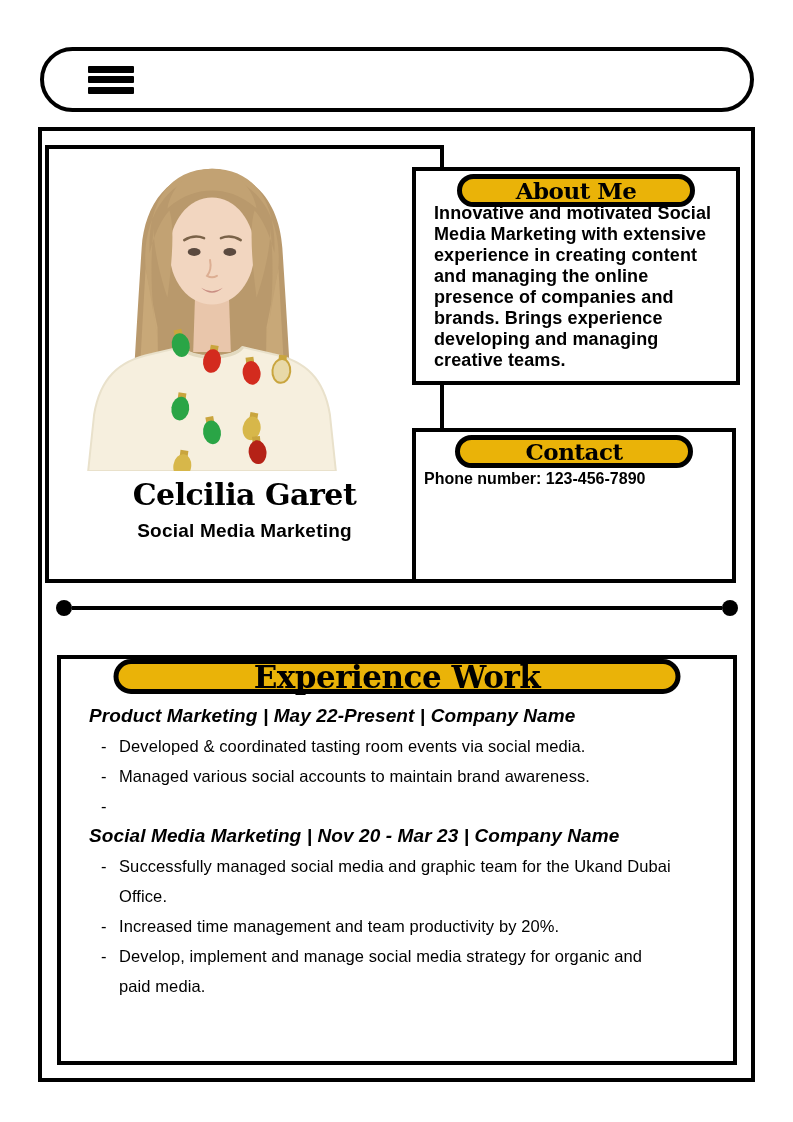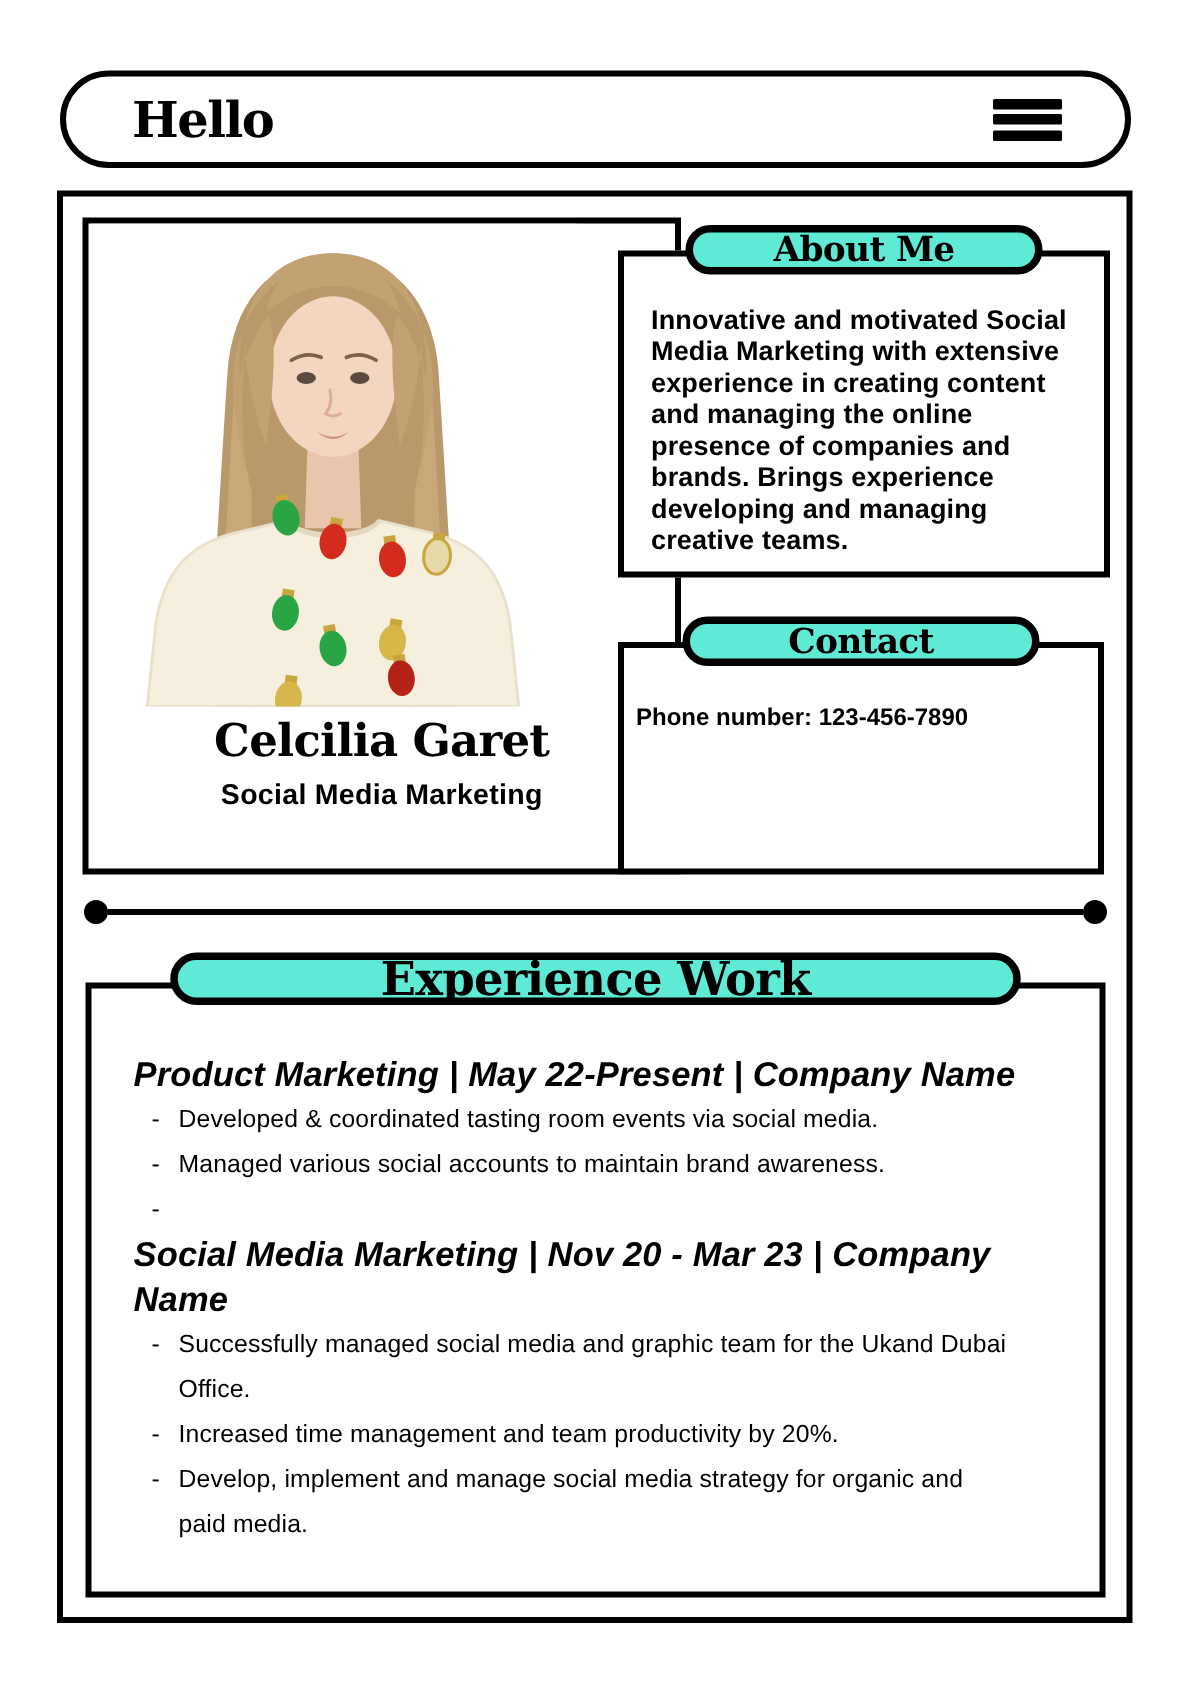--- a/index.html
+++ b/index.html
@@ -23,34 +23,35 @@
   .hamburger span { display:block; height:7px; background:#000; border-radius:1px; }
 
   
   .outer-frame {
     position:absolute; left:38px; top:127px; width:717px; height:955px;
     border:4px solid #000; background:#fff;
   }
 
   
   .photo-card {
-    position:absolute; left:55px; top:145px; width:399px; height:438px;
+    position:absolute; left:45px; top:145px; width:399px; height:438px;
     border:4px solid #000; background:#fff; text-align:center;
   }
   .portrait { display:block; width:327px; height:322px; }
   .person-name { font-size:30px; letter-spacing:-0.5px; margin-top:6px; }
   .person-role { font-size:19px; font-weight:700; margin-top:8px; letter-spacing:0.2px; }
 
   
   .titled-box { position:absolute; border:4px solid #000; background:#fff; }
   .pill-label {
     position:absolute; left:50%; transform:translateX(-50%);
-    background:#5eead4; border:5px solid #000; border-radius:20px;
+    background:#eab308; border:5px solid #000; border-radius:20px;
     display:flex; align-items:center; justify-content:center;
     white-space:nowrap;
+    margin-top:24px;
   }
   .about-box   { left:412px; top:167px; width:328px; height:218px; }
   .contact-box { left:412px; top:428px; width:324px; height:155px; }
   .about-box .pill-label, .contact-box .pill-label {
     top:-21px; width:238px; height:33px; font-size:23px; letter-spacing:-0.5px;
   }
   .about-text {
     padding:32px 16px 0 18px; font-size:18px; font-weight:700;
     line-height:21px; letter-spacing:0.1px;
   }
@@ -62,35 +63,34 @@
   .divider .line { flex:1 1 auto; height:4px; background:#000; }
 
   
   .experience-box { left:57px; top:655px; width:680px; height:410px; }
   .experience-box .pill-label {
     top:-24px; width:567px; height:35px; border-radius:26px;
     font-size:31px; letter-spacing:-0.5px;
   }
   .experience-content { padding:42px 12px 0 28px; }
   .job-header {
-    font-size:23px; font-weight:bold; font-style:italic;
+    font-size:19px; font-weight:bold; font-style:italic;
     line-height:30px; letter-spacing:0.1px;
   }
   ul.job-bullets { list-style:none; padding-left:12px; }
   ul.job-bullets li { display:flex; font-size:16.5px; line-height:30px; font-weight:500; }
   ul.job-bullets .dash { flex:0 0 auto; width:18px; }
   ul.job-bullets .btext { max-width:555px; letter-spacing:0.1px; }
 </style>
 </head>
 <body>
 
 <div class="canvas">
 
   <div class="header-bar">
-    <div class="site-title serif">Hello</div>
     <div class="hamburger">
       <span></span>
       <span></span>
       <span></span>
     </div>
   </div>
 
   <div class="outer-frame"></div>
 
   <div class="photo-card">

